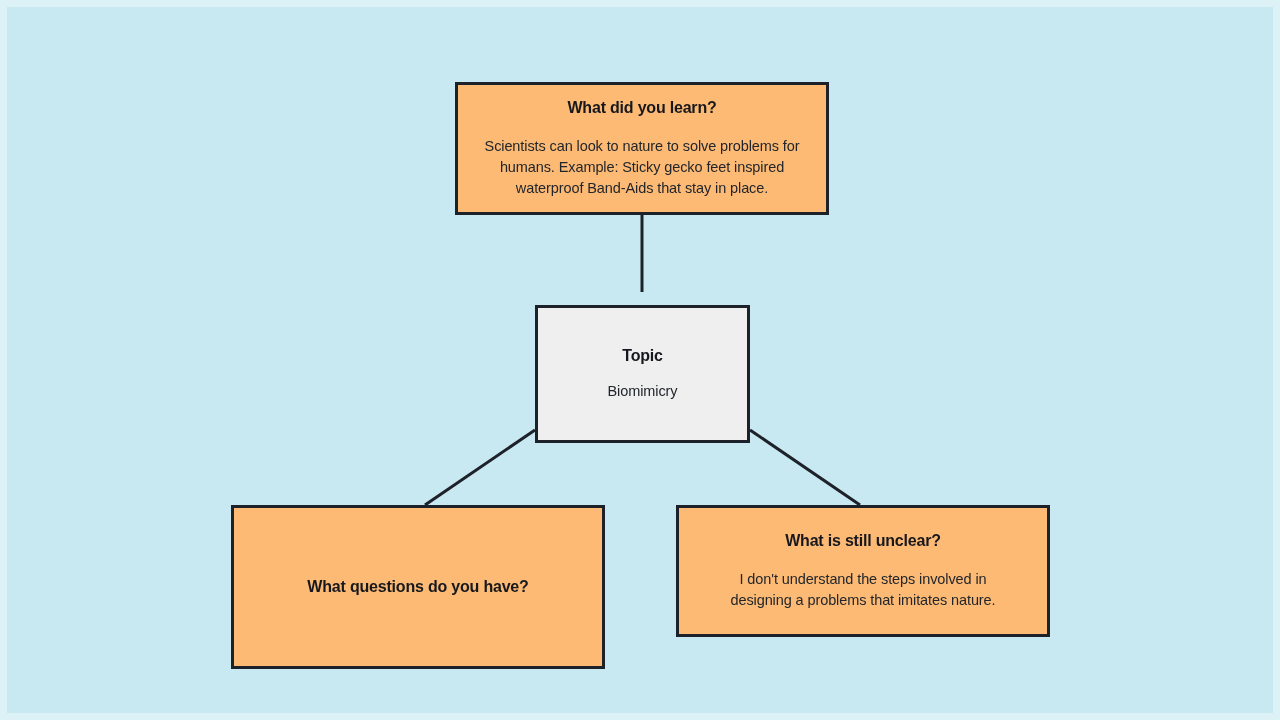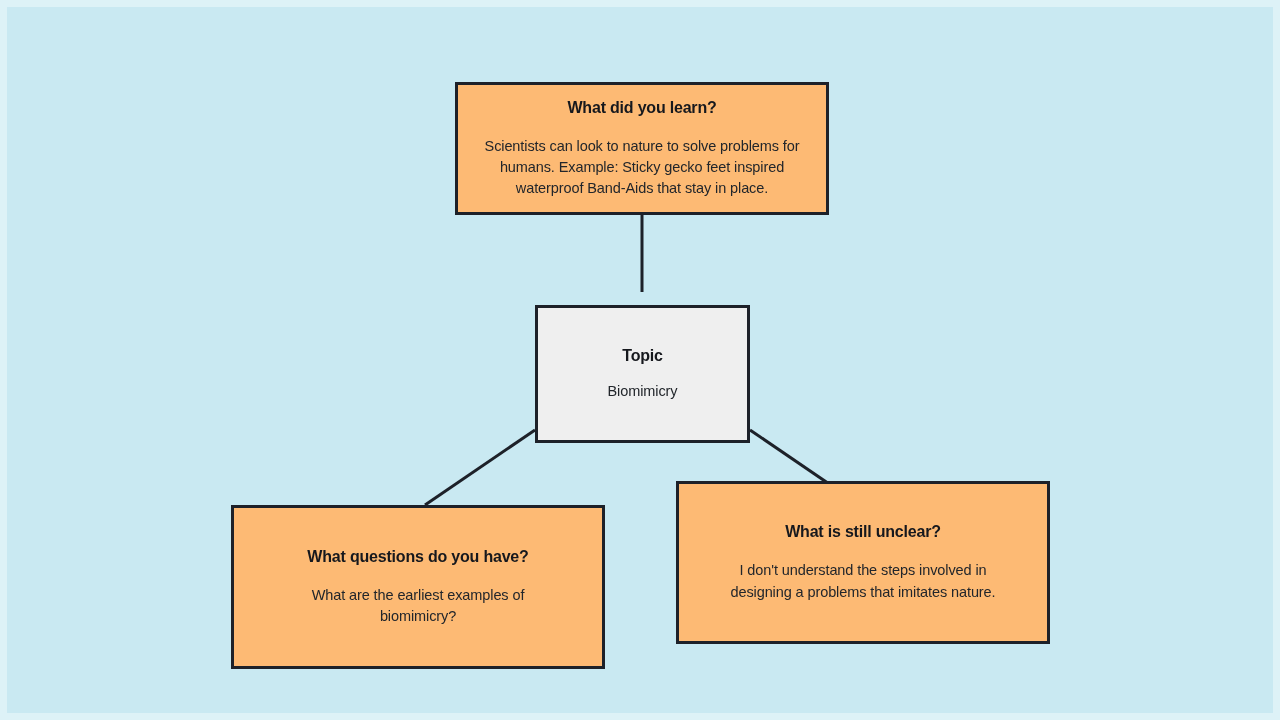--- a/index.html
+++ b/index.html
@@ -68,21 +68,21 @@
   }
 
   .node.topic .node-body {
     margin-top: 15px;
   }
 
   
   #node-learn     { left: 448px; top:  75px; width: 374px; height: 133px; }
   #node-topic     { left: 528px; top: 285px; width: 215px; height: 138px; margin-top: 13px; }
   #node-questions { left: 224px; top: 498px; width: 374px; height: 164px; }
-  #node-unclear   { left: 669px; top: 474px; width: 374px; height: 163px; }
+  #node-unclear   { left: 669px; top: 498px; width: 374px; height: 132px; }
 
   #node-learn .node-body     { max-width: 320px; }
   #node-questions .node-body { max-width: 250px; }
   #node-unclear .node-body   { max-width: 280px; }
 </style>
 </head>
 <body>
 
 <div id="canvas">
 
@@ -97,21 +97,20 @@
     <div class="node-body">Scientists can look to nature to solve problems for humans. Example: Sticky gecko feet inspired waterproof Band-Aids that stay in place.</div>
   </div>
 
   <div class="node topic" id="node-topic">
     <div class="node-title">Topic</div>
     <div class="node-body">Biomimicry</div>
   </div>
 
   <div class="node" id="node-questions">
     <div class="node-title">What questions do you have?</div>
-    <div class="node-body">What are the earliest examples of biomimicry?</div>
   </div>
 
   <div class="node" id="node-unclear">
     <div class="node-title">What is still unclear?</div>
     <div class="node-body">I don't understand the steps involved in designing a problems that imitates nature.</div>
   </div>
 
 </div>
 
 </body></html>

